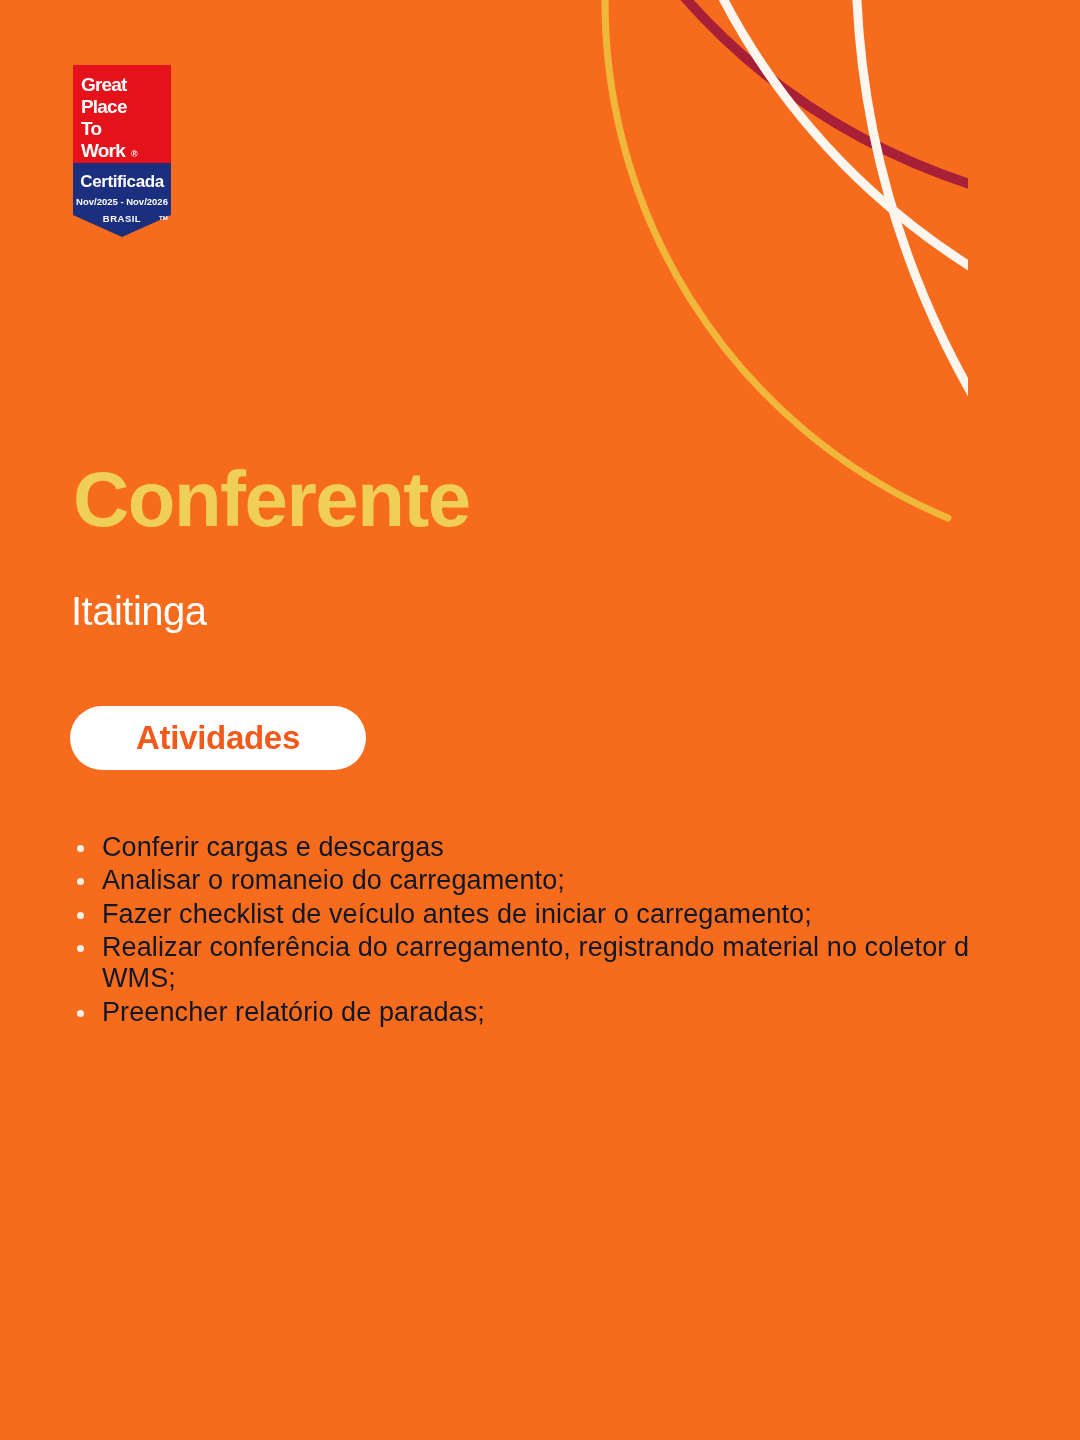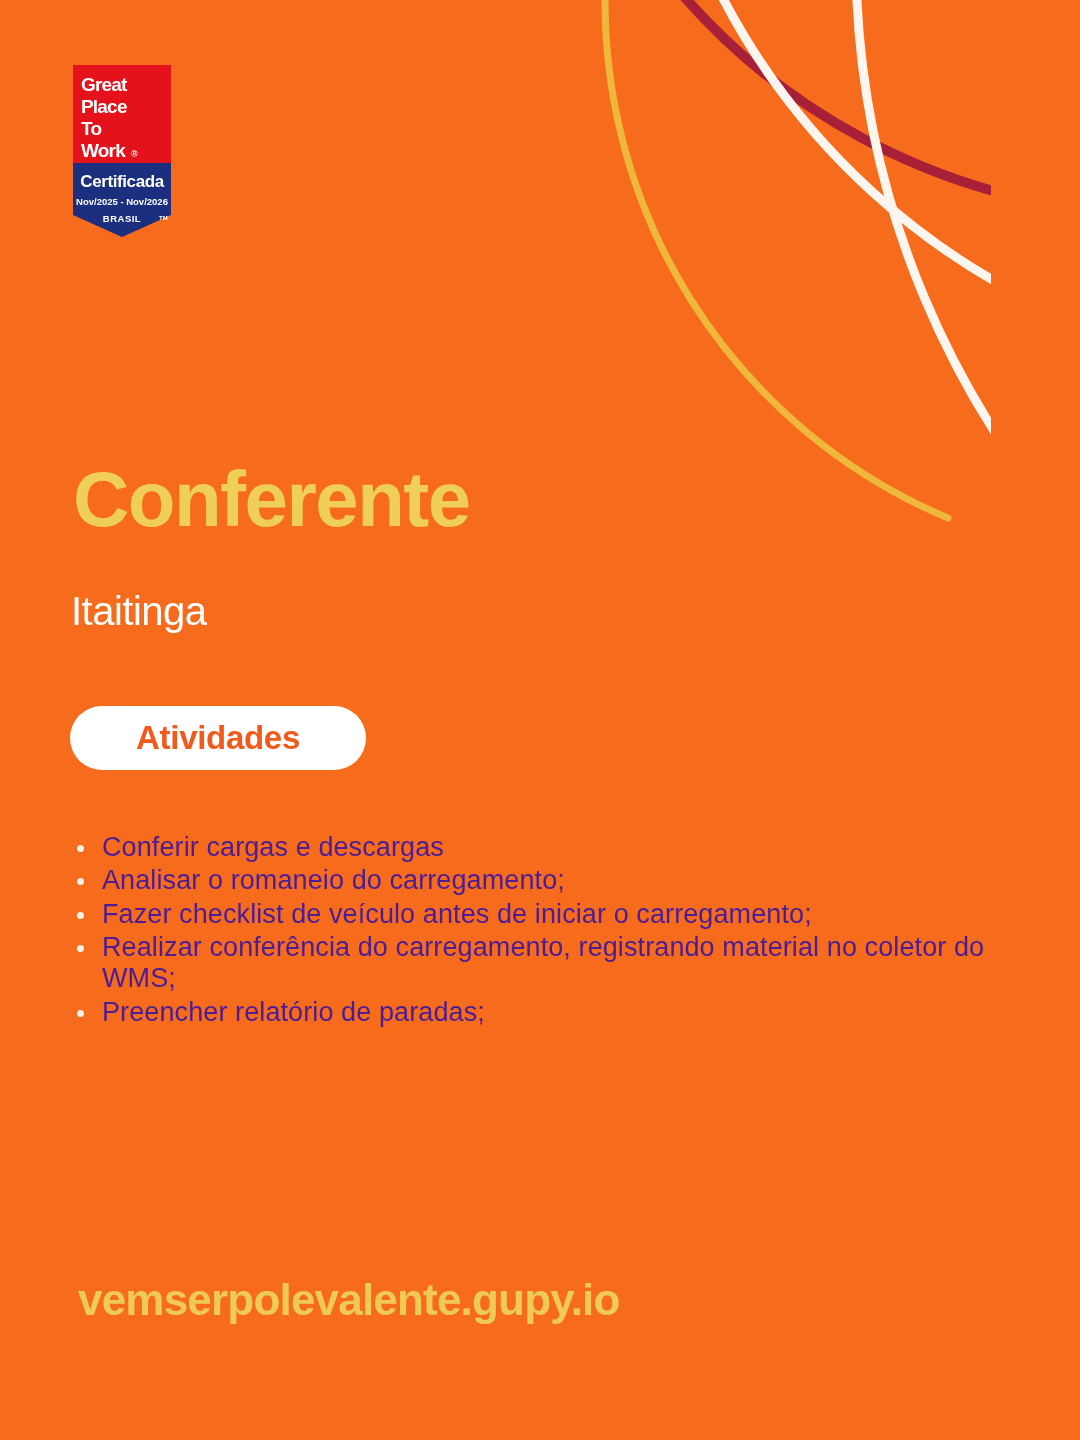--- a/index.html
+++ b/index.html
@@ -15,21 +15,20 @@
     overflow: hidden;
     position: relative;
   }
 
   .poster {
     position: relative;
     width: 968px;
     height: 1440px;
     background: #F76B1C;
     overflow: hidden;
-    padding-left: 23px;
   }
 
   
   .arcs {
     position: absolute;
     top: 0;
     left: 0;
     width: 1080px;
     height: 1440px;
     pointer-events: none;
@@ -96,21 +95,21 @@
     top: 832px;
     width: 980px;
     margin: 0;
     padding: 0;
     list-style: none;
   }
   .activities li {
     position: relative;
     padding-left: 38px;
     margin: 0 0 2px 0;
-    color: #4c1d95;
+    color: #0f172a;
     font-size: 27px;
     font-weight: 300;
     line-height: 1.16;
     letter-spacing: 0.1px;
   }
   .activities li::before {
     content: "";
     position: absolute;
     left: 13px;
     top: 13px;
@@ -173,15 +172,14 @@
   </div>
 
   <ul class="activities">
     <li>Conferir cargas e descargas</li>
     <li>Analisar o romaneio do carregamento;</li>
     <li>Fazer checklist de veículo antes de iniciar o carregamento;</li>
     <li>Realizar conferência do carregamento, registrando material no coletor do WMS;</li>
     <li>Preencher relatório de paradas;</li>
   </ul>
 
-  <div class="site-url">vemserpolevalente.gupy.io</div>
 
 </div>
 
 </body></html>

